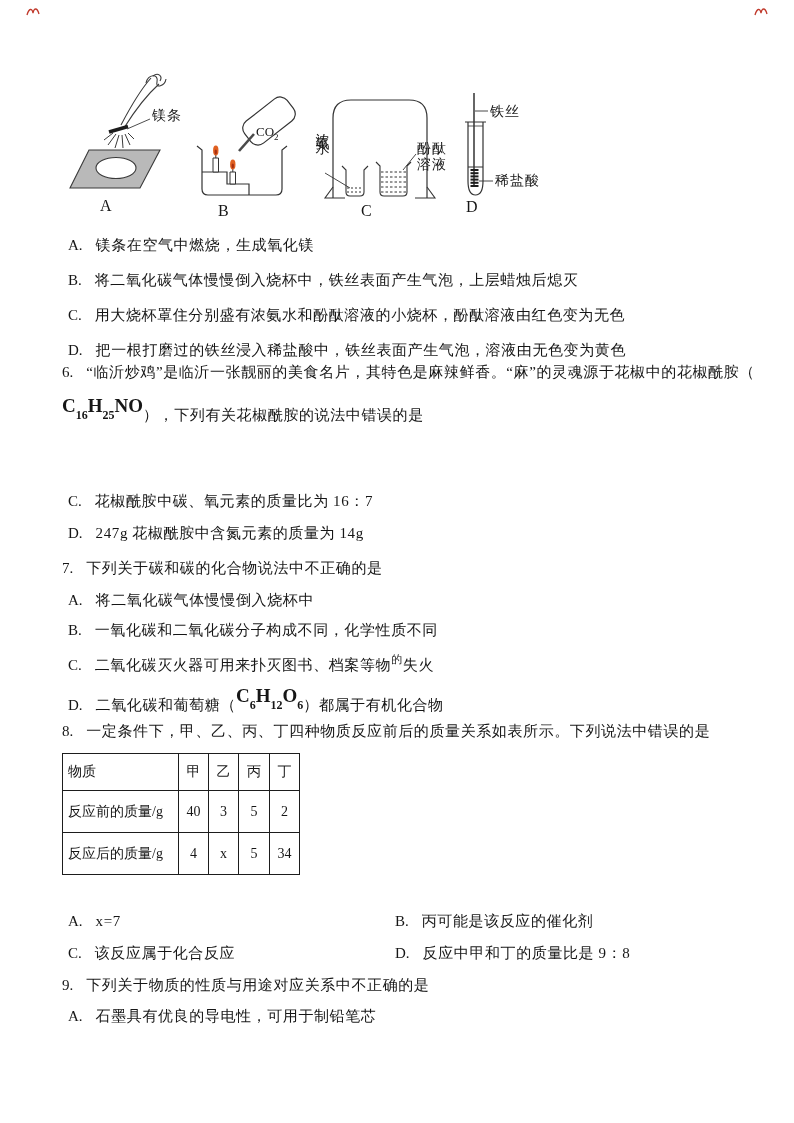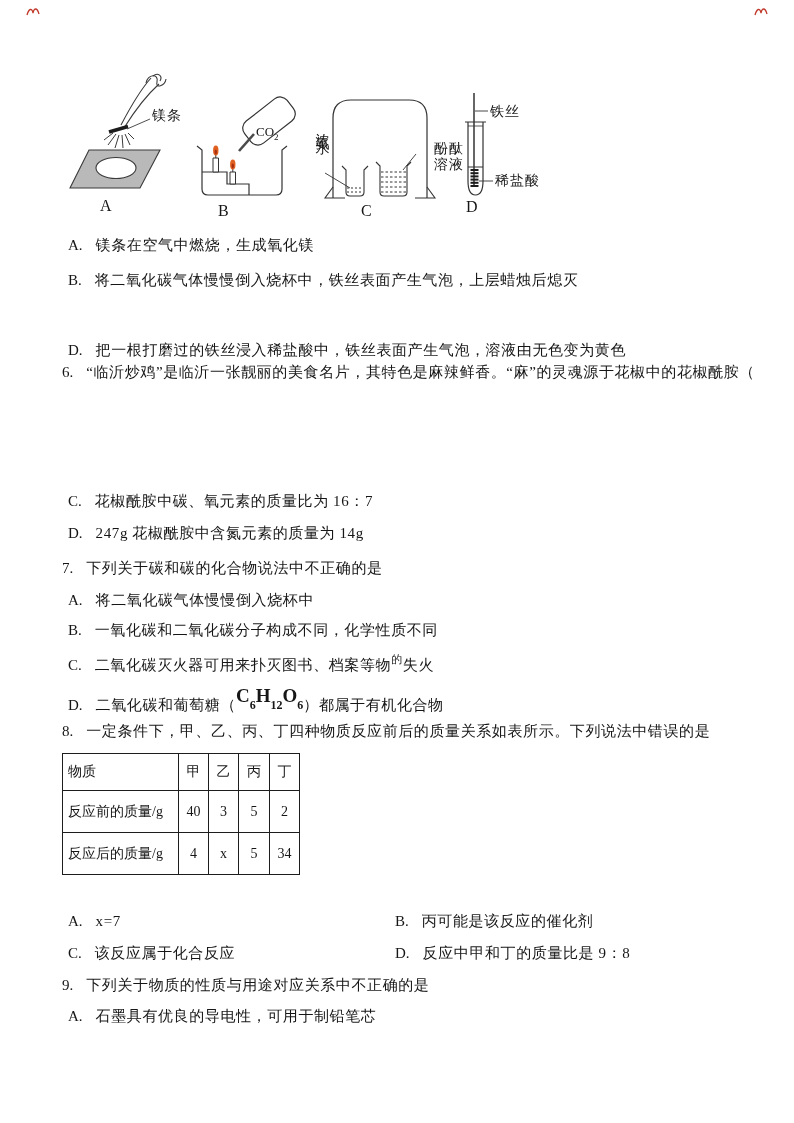--- a/index.html
+++ b/index.html
@@ -16,21 +16,21 @@
   .opt{left:68px;}
   .col2{left:395px;}
   .formula{
     font-weight:700;font-size:19px;letter-spacing:0;
     position:relative;top:-8px;font-family:"Liberation Serif",serif;
   }
   .formula sub{font-size:12px;font-weight:700;position:relative;top:2px;}
   sup.de{font-size:11px;position:relative;top:-1px;}
   .flabel{position:absolute;font-size:14px;letter-spacing:1px;line-height:16px;}
   .vert{writing-mode:vertical-rl;text-orientation:upright;letter-spacing:4px;}
-  .two{width:30px;white-space:normal;margin-left:17px;}
+  .two{width:30px;white-space:normal;}
   .caption{position:absolute;font-size:16px;letter-spacing:0;}
   svg{position:absolute;overflow:visible;}
   svg path,svg line,svg polygon,svg ellipse,svg rect{vector-effect:non-scaling-stroke;}
   table.qtable{
     position:absolute;left:62px;top:753px;border-collapse:collapse;
     font-size:14px;table-layout:fixed;
   }
   .qtable td{
     border:1.5px solid #1d1d1d;padding:0 5px;overflow:hidden;
     font-family:"Liberation Serif","DejaVu Serif",serif;
@@ -137,23 +137,27 @@
     </g>
     <line x1="20" y1="26" x2="33" y2="26" stroke="#333" stroke-width="0.9"></line>
     <line x1="24" y1="96" x2="38" y2="96" stroke="#333" stroke-width="0.9"></line>
   </svg>
   <div class="flabel" style="left:490px;top:104px">铁丝</div>
   <div class="flabel" style="left:495px;top:173px">稀盐酸</div>
   <div class="caption" style="left:466px;top:198px">D</div>
 
   <div class="line opt" style="top:237px"><span class="letter">A.</span><span>镁条在空气中燃烧，生成氧化镁</span></div>
   <div class="line opt" style="top:272px"><span class="letter">B.</span><span>将二氧化碳气体慢慢倒入烧杯中，铁丝表面产生气泡，上层蜡烛后熄灭</span></div>
+  <div class="line opt" style="top:307px"><span class="letter">C.</span><span>用大烧杯罩住分别盛有浓氨水和酚酞溶液的小烧杯，酚酞溶液由红色变为无色</span></div>
   <div class="line opt" style="top:342px"><span class="letter">D.</span><span>把一根打磨过的铁丝浸入稀盐酸中，铁丝表面产生气泡，溶液由无色变为黄色</span></div>
 
   <div class="line" style="top:364px"><span class="letter">6.</span><span>“临沂炒鸡”是临沂一张靓丽的美食名片，其特色是麻辣鲜香。“麻”的灵魂源于花椒中的花椒酰胺（</span></div>
+  <div class="line" style="top:405px">
+    <span class="formula"><span>C</span><sub>16</sub><span>H</span><sub>25</sub><span>NO</span></span><span>），下列有关花椒酰胺的说法中错误的是</span>
+  </div>
   <div class="line opt" style="top:493px"><span class="letter">C.</span><span>花椒酰胺中碳、氧元素的质量比为 16：7</span></div>
   <div class="line opt" style="top:525px"><span class="letter">D.</span><span>247g 花椒酰胺中含氮元素的质量为 14g</span></div>
 
   <div class="line" style="top:560px"><span class="letter">7.</span><span>下列关于碳和碳的化合物说法中不正确的是</span></div>
   <div class="line opt" style="top:592px"><span class="letter">A.</span><span>将二氧化碳气体慢慢倒入烧杯中</span></div>
   <div class="line opt" style="top:622px"><span class="letter">B.</span><span>一氧化碳和二氧化碳分子构成不同，化学性质不同</span></div>
   <div class="line opt" style="top:652px"><span class="letter">C.</span><span>二氧化碳灭火器可用来扑灭图书、档案等物</span><sup class="de">的</sup><span>失火</span></div>
   <div class="line opt" style="top:695px">
     <span class="letter">D.</span><span>二氧化碳和葡萄糖（</span><span class="formula"><span>C</span><sub>6</sub><span>H</span><sub>12</sub><span>O</span><sub>6</sub></span><span>）都属于有机化合物</span>
   </div>

